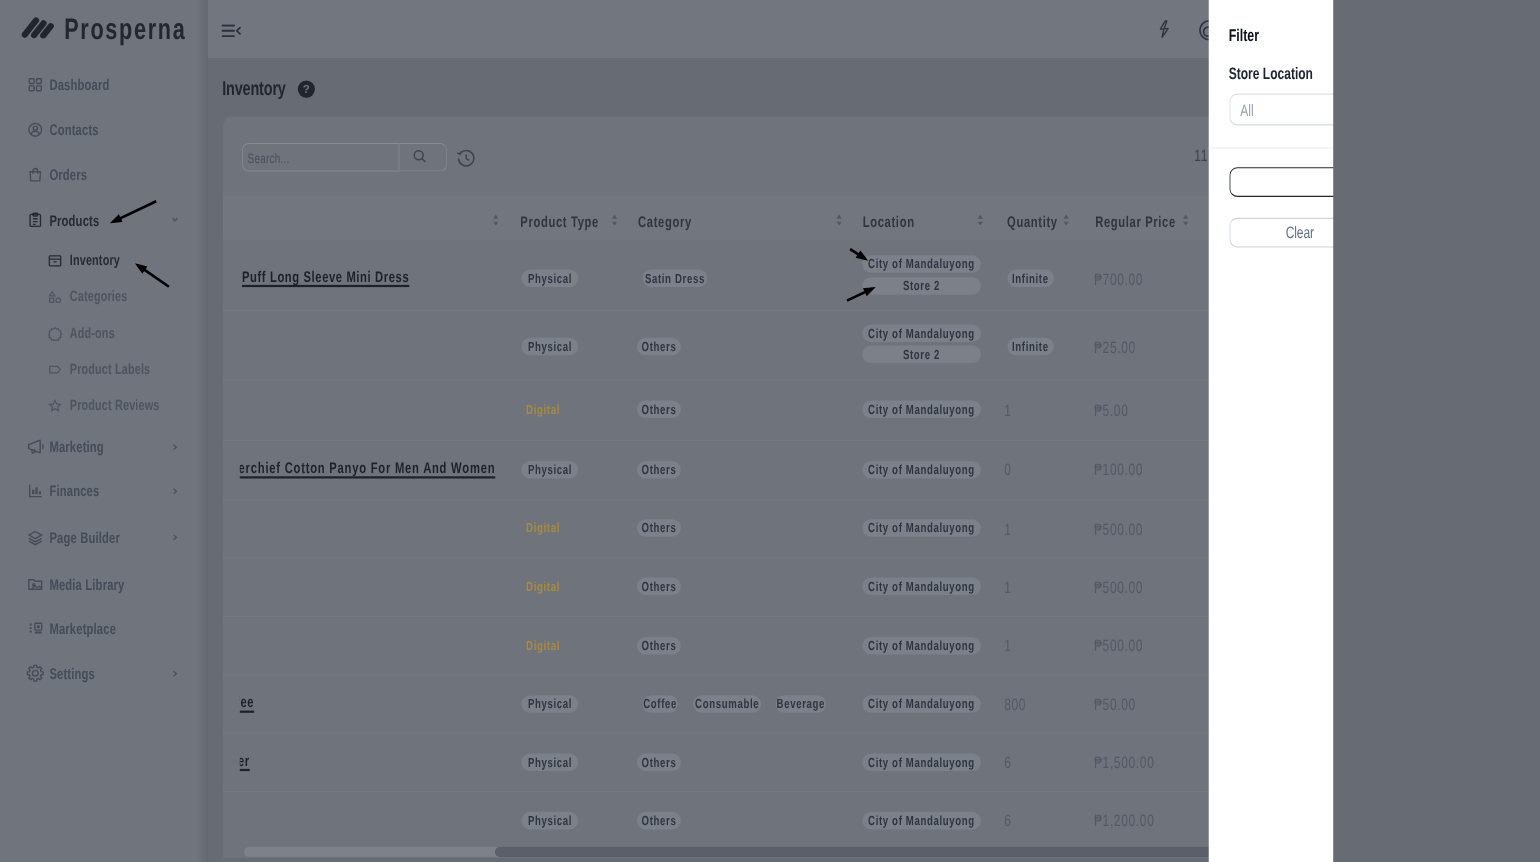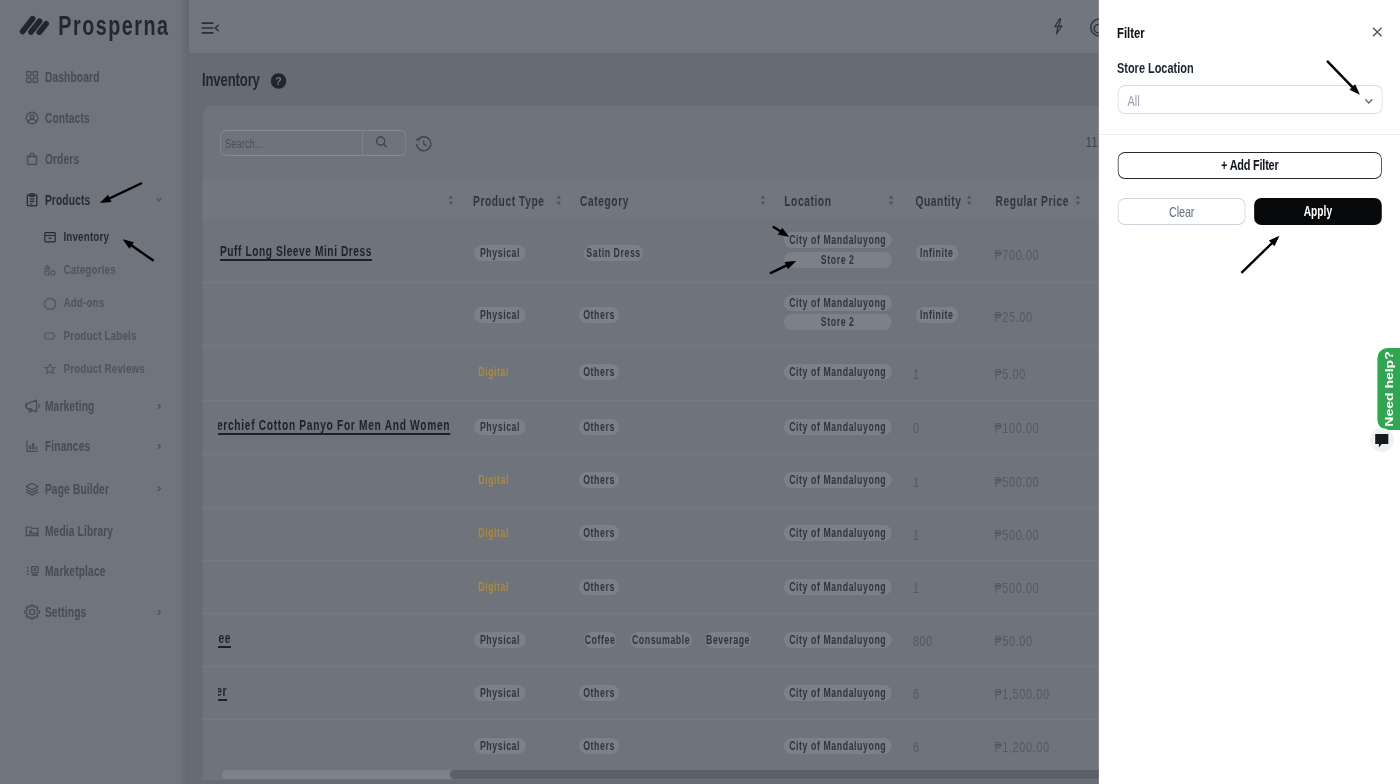--- a/index.html
+++ b/index.html
@@ -1,16 +1,16 @@
 <!DOCTYPE html>
 <html><head><meta charset="utf-8">
 <style>
 html,body{margin:0;padding:0;background:#666b74;}
 *{box-sizing:border-box;font-family:"Liberation Sans",sans-serif;}
-#vp{position:relative;width:1400px;height:784px;overflow:hidden;}
+#vp{position:relative;width:1212px;height:784px;overflow:hidden;}
 #pg{position:absolute;left:0;top:0;width:1920px;height:784px;transform:scaleX(0.729167);transform-origin:0 0;background:#666b74;}
 .abs{position:absolute;}
 
 #side{position:absolute;left:0;top:0;width:259px;height:784px;background:#6f747d;}
 #sideshadow{position:absolute;left:245px;top:0;width:14px;height:784px;background:linear-gradient(to right,rgba(0,0,0,0) ,rgba(0,0,0,0.10));}
 .mi{position:absolute;left:33px;height:22px;display:flex;align-items:center;color:#454c57;font-size:14px;font-weight:700;letter-spacing:.2px;white-space:nowrap;}
 .mi .ic{width:16px;height:16px;margin-right:12.6px;flex:0 0 auto;transform:scaleX(1.3714);transform-origin:0 50%;}
 .sub{left:59px;font-size:13.5px;color:#4e555f;}
 .sub .ic{width:14px;height:14px;margin-right:14px;transform:scaleX(1.3714);transform-origin:0 50%;}
 .actv{color:#262b34;}

